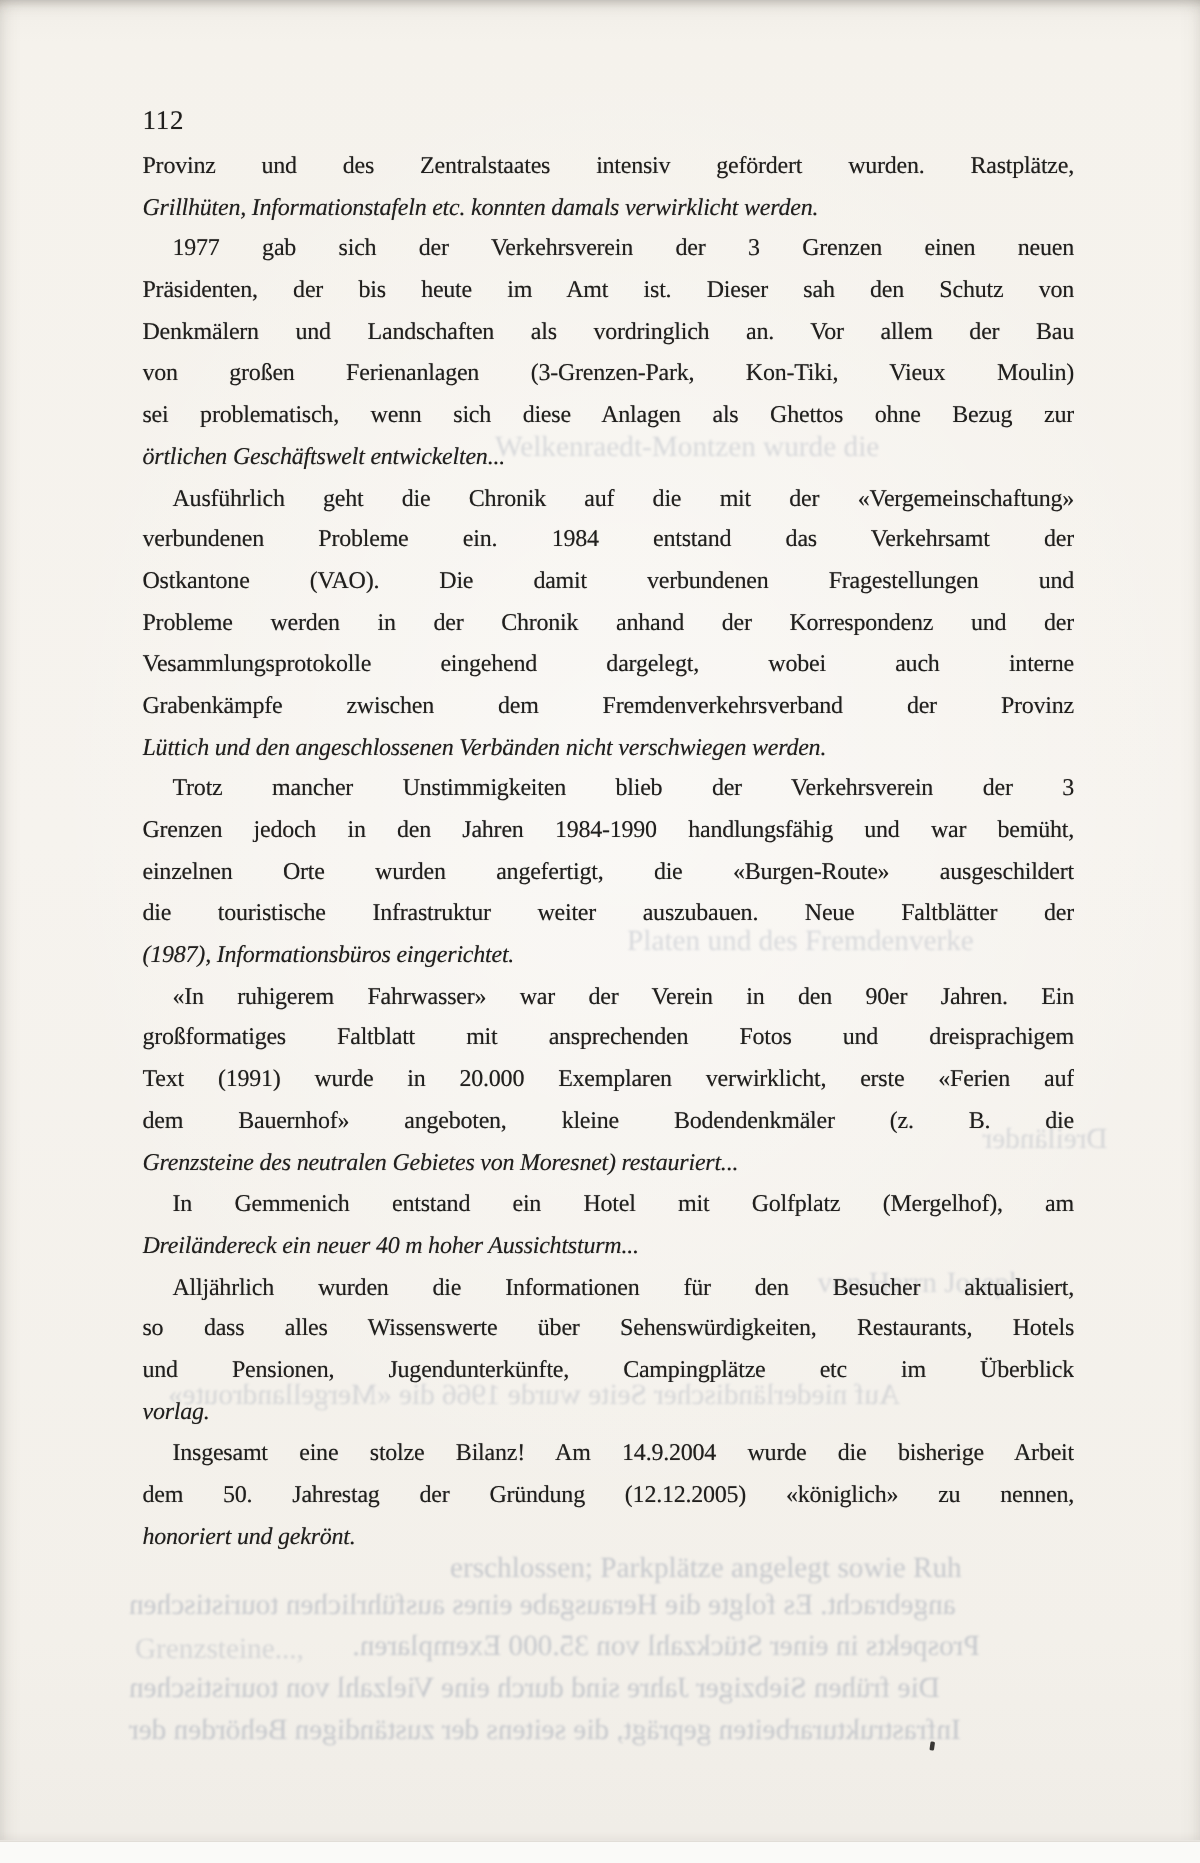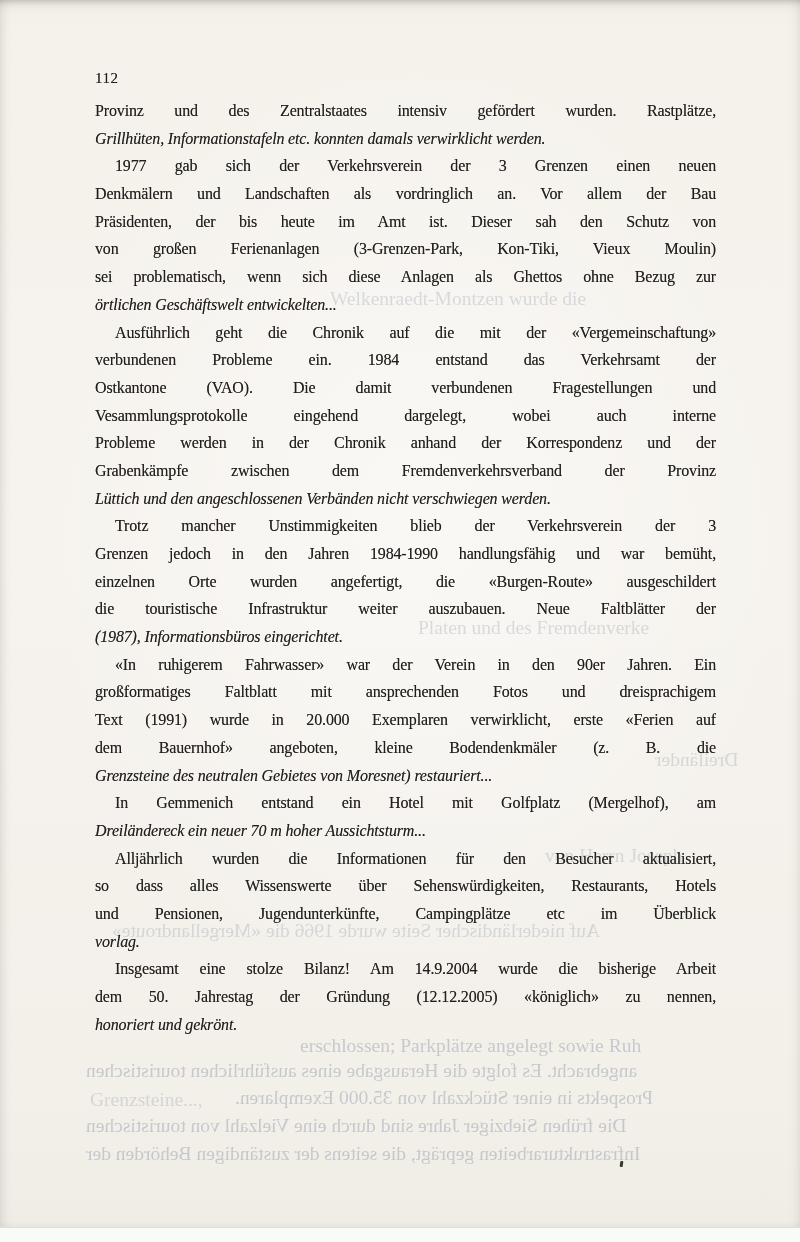--- a/index.html
+++ b/index.html
@@ -16,21 +16,21 @@
       radial-gradient(ellipse 560px 700px at 52% 42%, rgba(255,255,255,0.45), rgba(255,255,255,0) 70%),
       linear-gradient(180deg, #e7e4de 0px, #f2efe9 5px, #f5f2ec 28px, #f6f3ee 45%, #f3f0ea 88%, #f0ede7 98%, #f0ede7 100%);
     box-shadow:
       inset 7px 0 14px -9px rgba(95,90,80,0.30),
       inset -7px 0 14px -9px rgba(95,90,80,0.22),
       inset 0 9px 12px -9px rgba(95,90,80,0.35);
   }
   .page-number {
     position: absolute;
     left: 95px; top: 70px;
-    font-size: 15px;
+    font-size: 18px;
     color: var(--ink, #201f1d);
     letter-spacing: 0.5px;
     text-shadow: 0 0 0.5px rgba(32,31,29,0.55);
   }
   .text-block {
     position: absolute;
     left: 95px; top: 97px;
     width: 621px;
     font-size: 16px;
     letter-spacing: -0.15px;
@@ -93,52 +93,52 @@
       <div class="bleed mirrored strong" style="left: 86px; top: 1142px;">Infrastrukturarbeiten geprägt, die seitens der zuständigen Behörden der</div>
     </div>
   <div class="page-number">112</div>
   <div class="text-block" id="text-block">
       <div>
         <div class="line">Provinz und des Zentralstaates intensiv gefördert wurden. Rastplätze,</div>
         <div class="line para-end">Grillhüten, Informationstafeln etc. konnten damals verwirklicht werden.</div>
       </div>
       <div>
         <div class="line indent">1977 gab sich der Verkehrsverein der 3 Grenzen einen neuen</div>
+        <div class="line">Präsidenten, der bis heute im Amt ist. Dieser sah den Schutz von</div>
         <div class="line">Denkmälern und Landschaften als vordringlich an. Vor allem der Bau</div>
-        <div class="line">Präsidenten, der bis heute im Amt ist. Dieser sah den Schutz von</div>
         <div class="line">von großen Ferienanlagen (3-Grenzen-Park, Kon-Tiki, Vieux Moulin)</div>
         <div class="line">sei problematisch, wenn sich diese Anlagen als Ghettos ohne Bezug zur</div>
         <div class="line para-end">örtlichen Geschäftswelt entwickelten...</div>
       </div>
       <div>
         <div class="line indent">Ausführlich geht die Chronik auf die mit der «Vergemeinschaftung»</div>
         <div class="line">verbundenen Probleme ein. 1984 entstand das Verkehrsamt der</div>
         <div class="line">Ostkantone (VAO). Die damit verbundenen Fragestellungen und</div>
+        <div class="line">Probleme werden in der Chronik anhand der Korrespondenz und der</div>
         <div class="line">Vesammlungsprotokolle eingehend dargelegt, wobei auch interne</div>
-        <div class="line">Probleme werden in der Chronik anhand der Korrespondenz und der</div>
         <div class="line">Grabenkämpfe zwischen dem Fremdenverkehrsverband der Provinz</div>
         <div class="line para-end">Lüttich und den angeschlossenen Verbänden nicht verschwiegen werden.</div>
       </div>
       <div>
         <div class="line indent">Trotz mancher Unstimmigkeiten blieb der Verkehrsverein der 3</div>
         <div class="line">Grenzen jedoch in den Jahren 1984-1990 handlungsfähig und war bemüht,</div>
         <div class="line">einzelnen Orte wurden angefertigt, die «Burgen-Route» ausgeschildert</div>
         <div class="line">die touristische Infrastruktur weiter auszubauen.  Neue Faltblätter der</div>
         <div class="line para-end">(1987), Informationsbüros eingerichtet.</div>
       </div>
       <div>
         <div class="line indent">«In ruhigerem Fahrwasser» war der Verein in den 90er Jahren. Ein</div>
         <div class="line">großformatiges Faltblatt mit ansprechenden Fotos und dreisprachigem</div>
         <div class="line">Text (1991) wurde in 20.000 Exemplaren verwirklicht, erste «Ferien auf</div>
         <div class="line">dem Bauernhof» angeboten, kleine Bodendenkmäler (z. B. die</div>
         <div class="line para-end">Grenzsteine des neutralen Gebietes von Moresnet) restauriert...</div>
       </div>
       <div>
         <div class="line indent">In Gemmenich entstand ein Hotel mit Golfplatz (Mergelhof), am</div>
-        <div class="line para-end">Dreiländereck ein neuer 70 m hoher Aussichtsturm...</div>
+        <div class="line para-end">Dreiländereck ein neuer 40 m hoher Aussichtsturm...</div>
       </div>
       <div>
         <div class="line indent">Alljährlich wurden die Informationen für den Besucher aktualisiert,</div>
         <div class="line">so dass alles Wissenswerte über Sehenswürdigkeiten, Restaurants, Hotels</div>
         <div class="line">und Pensionen, Jugendunterkünfte, Campingplätze etc im Überblick</div>
         <div class="line para-end">vorlag.</div>
       </div>
       <div>
         <div class="line indent">Insgesamt eine stolze Bilanz! Am 14.9.2004 wurde die bisherige Arbeit</div>
         <div class="line">dem 50. Jahrestag der Gründung (12.12.2005)  «königlich» zu nennen,</div>

